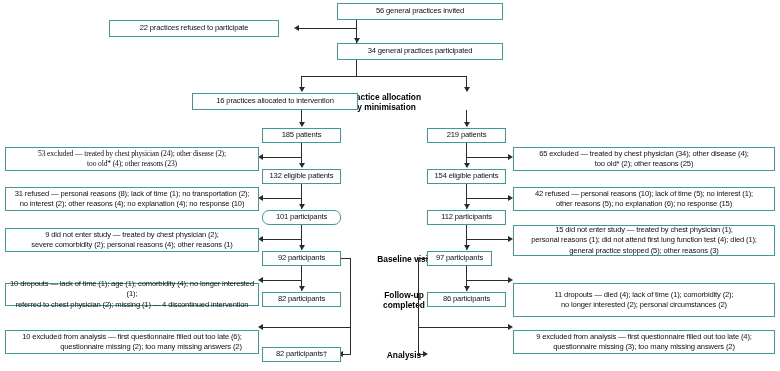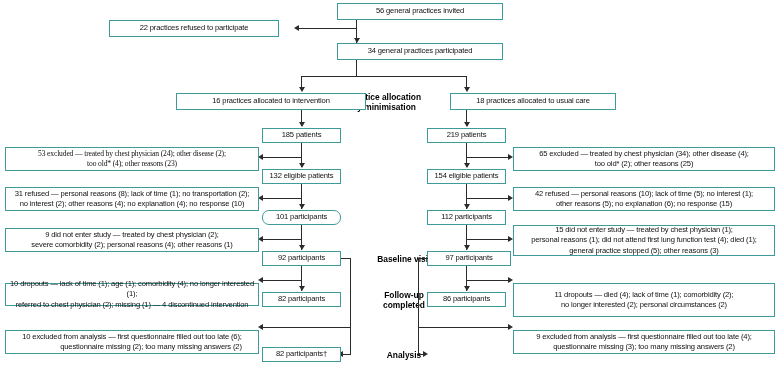--- a/index.html
+++ b/index.html
@@ -89,21 +89,21 @@
   <div class="ln lnv" style="left:356px; top:60px; height:16px;"></div>
   <div class="ln lnh" style="left:301px; top:76px; width:165px;"></div>
   <div class="ln lnv" style="left:301px; top:76px; height:15px;"></div>
   <div class="arrow ar-down" style="left:299px; top:87px;"></div>
   <div class="ln lnv" style="left:466px; top:76px; height:15px;"></div>
   <div class="arrow ar-down" style="left:464px; top:87px;"></div>
 
   <div class="stage-label" style="left:324px; top:90px; width:120px; height:24px;">Practice allocation
 by minimisation</div>
 
-  <div class="box" style="left:176px; top:93px; width:190px; height:17px;">16 practices allocated to intervention</div>
+  <div class="box" style="left:192px; top:93px; width:166px; height:17px;">16 practices allocated to intervention</div>
   <div class="ln lnv" style="left:301px; top:110px; height:16px;"></div>
   <div class="arrow ar-down" style="left:299px; top:122px;"></div>
 
   <div class="box" style="left:262px; top:128px; width:79px; height:15px;">185 patients</div>
 
   <div class="ln lnv" style="left:301px; top:143px; height:24px;"></div>
   <div class="arrow ar-down" style="left:299px; top:163px;"></div>
   <div class="ln lnh" style="left:261px; top:157px; width:41px;"></div>
   <div class="arrow ar-left" style="left:258px; top:154px;"></div>
   <div class="box" style="left:5px; top:147px; width:254px; height:24px;font-family:Liberation Serif, serif;">53 excluded — treated by chest physician (24); other disease (2);
@@ -148,21 +148,20 @@
   <div class="box" style="left:5px; top:330px; width:254px; height:24px;text-align:right;">10 excluded from analysis — first questionnaire filled out too late (6);
 questionnaire missing (2); too many missing answers (2)</div>
 
   <div class="box" style="left:262px; top:347px; width:79px; height:15px;">82 participants†</div>
 
   <div class="stage-label" style="left:349px; top:252px; width:110px; height:14px;">Baseline visit</div>
   <div class="stage-label" style="left:349px; top:288px; width:110px; height:24px;">Follow-up
 completed</div>
   <div class="stage-label" style="left:349px; top:348px; width:110px; height:14px;">Analysis</div>
 
-  <div class="box" style="left:450px; top:93px; width:166px; height:17px;">18 practices allocated to usual care</div>
   <div class="ln lnv" style="left:466px; top:110px; height:16px;"></div>
   <div class="arrow ar-down" style="left:464px; top:122px;"></div>
 
   <div class="box" style="left:427px; top:128px; width:79px; height:15px;">219 patients</div>
 
   <div class="ln lnv" style="left:466px; top:143px; height:24px;"></div>
   <div class="arrow ar-down" style="left:464px; top:163px;"></div>
   <div class="ln lnh" style="left:466px; top:157px; width:42px;"></div>
   <div class="arrow ar-right" style="left:508px; top:154px;"></div>
   <div class="box" style="left:513px; top:147px; width:262px; height:24px;">65 excluded — treated by chest physician (34); other disease (4);
@@ -180,21 +179,21 @@
   <div class="box" style="left:427px; top:210px; width:79px; height:15px;">112 participants</div>
 
   <div class="ln lnv" style="left:466px; top:225px; height:25px;"></div>
   <div class="arrow ar-down" style="left:464px; top:245px;"></div>
   <div class="ln lnh" style="left:466px; top:239px; width:42px;"></div>
   <div class="arrow ar-right" style="left:508px; top:236px;"></div>
   <div class="box" style="left:513px; top:225px; width:262px; height:31px;">15 did not enter study — treated by chest physician (1);
 personal reasons (1); did not attend first lung function test (4); died (1);
 general practice stopped (5); other reasons (3)</div>
 
-  <div class="box" style="left:427px; top:251px; width:84px; height:15px;">97 participants</div>
+  <div class="box" style="left:427px; top:251px; width:65px; height:15px;">97 participants</div>
 
   <div class="ln lnv" style="left:466px; top:266px; height:25px;"></div>
   <div class="arrow ar-down" style="left:464px; top:286px;"></div>
   <div class="ln lnh" style="left:466px; top:280px; width:42px;"></div>
   <div class="arrow ar-right" style="left:508px; top:277px;"></div>
   <div class="box" style="left:513px; top:283px; width:262px; height:34px;">11 dropouts — died (4); lack of time (1); comorbidity (2);
 no longer interested (2); personal circumstances (2)</div>
 
   <div class="box" style="left:427px; top:292px; width:79px; height:15px;">86 participants</div>
 

